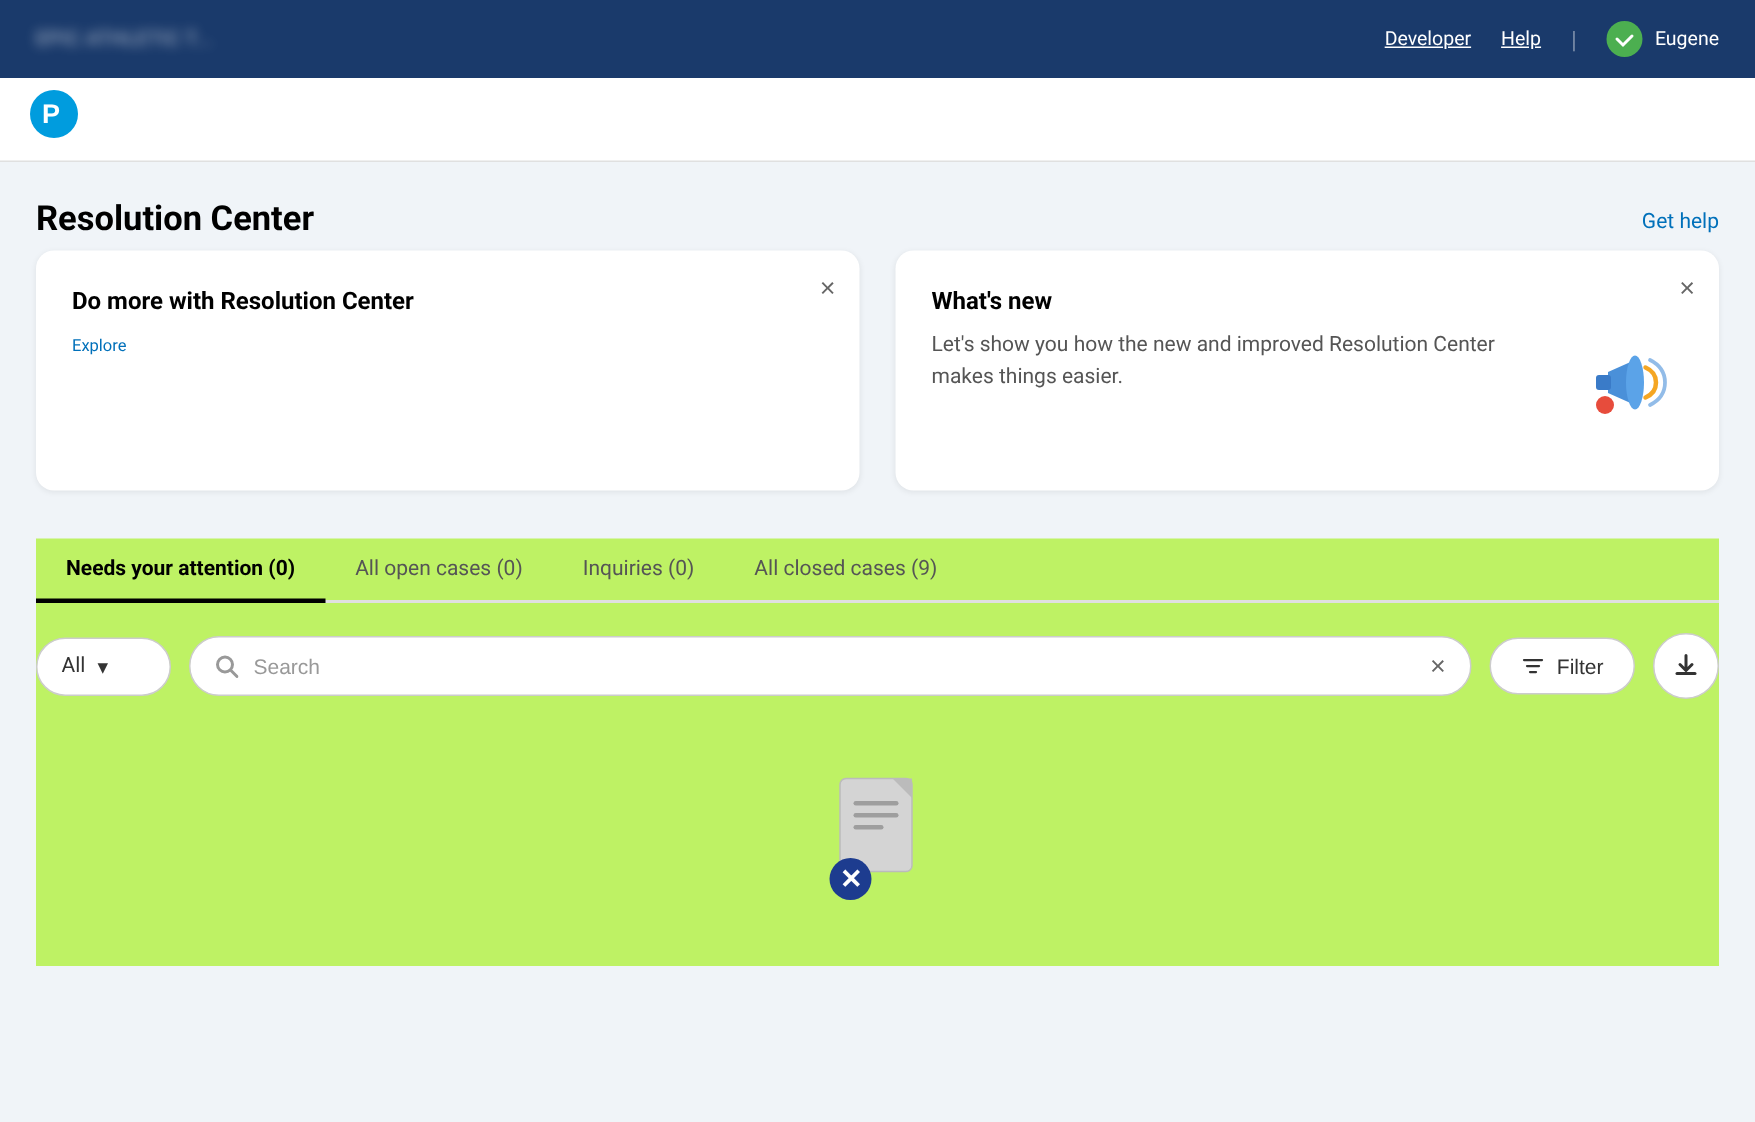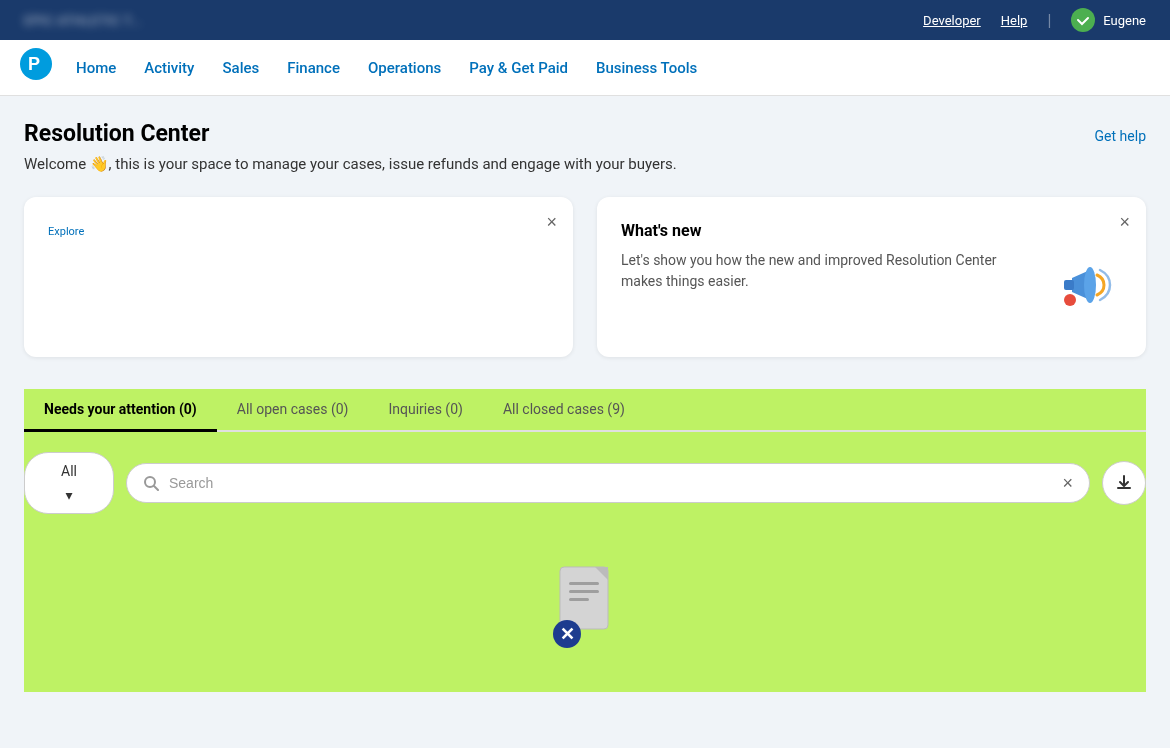--- a/index.html
+++ b/index.html
@@ -5,21 +5,21 @@
     * { box-sizing: border-box; margin: 0; padding: 0; }
     body { font-family: -apple-system, BlinkMacSystemFont, 'Segoe UI', Roboto, sans-serif; background: #f0f4f8; min-height: 748px; }
 
     
     .top-bar {
       background: #1a3a6b;
       display: flex;
       align-items: center;
       justify-content: space-between;
       padding: 0 24px;
-      height: 40px;
+      height: 52px;
     }
     .top-bar-left {
       color: rgba(255,255,255,0.7);
       font-size: 13px;
       letter-spacing: 0.5px;
       filter: blur(4px);
       user-select: none;
     }
     .top-bar-right {
       display: flex;
@@ -213,21 +213,20 @@
       align-items: center;
       gap: 8px;
       background: #fff;
       border: 1px solid #ccc;
       border-radius: 24px;
       padding: 10px 16px;
       cursor: pointer;
       font-size: 14px;
       color: #333;
       min-width: 90px;
-      flex-direction: column;
     }
     .search-bar {
       flex: 1;
       display: flex;
       align-items: center;
       background: #fff;
       border: 1px solid #ccc;
       border-radius: 24px;
       padding: 10px 16px;
       gap: 10px;
@@ -308,44 +307,35 @@
   </div>
 </div>
 
 <nav class="nav-bar">
   <div class="paypal-logo">
     <svg width="32" height="32" viewBox="0 0 32 32">
       <ellipse cx="16" cy="16" rx="16" ry="16" fill="#009cde"></ellipse>
       <text x="8" y="22" font-size="18" font-weight="bold" fill="white" font-family="sans-serif">P</text>
     </svg>
   </div>
-  <ul class="nav-links">
-    <li><a>Home</a></li>
-    <li><a>Activity</a></li>
-    <li><a>Sales</a></li>
-    <li><a>Finance</a></li>
-    <li><a>Operations</a></li>
-    <li><a>Pay &amp; Get Paid</a></li>
-    <li><a>Business Tools</a></li>
-  </ul>
 </nav>
 
 <div class="main-content">
 
   <div class="page-header">
     <h1 class="page-title">Resolution Center</h1>
     <a class="get-help-link">Get help</a>
   </div>
 
-  <p class="welcome-text">Welcome 👋, this is your space to manage your cases, issue refunds and engage with your buyers.</p>
 
   <div class="cards-container">
 
     <div class="card">
       <button class="card-close">×</button>
+      <div class="card-title">Do more with Resolution Center</div>
       <a class="card-link">Explore</a>
     </div>
 
     <div class="card">
       <button class="card-close">×</button>
       <div class="card-title">What's new</div>
       <div class="card-body">
         <p class="card-text">Let's show you how the new and improved Resolution Center makes things easier.</p>
 
         <div class="card-illustration">
@@ -384,20 +374,28 @@
 
       <div class="search-bar">
         <svg width="16" height="16" viewBox="0 0 16 16" fill="#999">
           <circle cx="7" cy="7" r="5" stroke="#999" stroke-width="2" fill="none"></circle>
           <line x1="11" y1="11" x2="15" y2="15" stroke="#999" stroke-width="2" stroke-linecap="round"></line>
         </svg>
         <input type="text" placeholder="Search" style="">
         <button class="search-clear">×</button>
       </div>
 
+      <button class="filter-button">
+        <svg width="16" height="16" viewBox="0 0 16 16" fill="none">
+          <line x1="2" y1="4" x2="14" y2="4" stroke="#333" stroke-width="1.5" stroke-linecap="round"></line>
+          <line x1="4" y1="8" x2="12" y2="8" stroke="#333" stroke-width="1.5" stroke-linecap="round"></line>
+          <line x1="6" y1="12" x2="10" y2="12" stroke="#333" stroke-width="1.5" stroke-linecap="round"></line>
+        </svg>
+        <span>Filter</span>
+      </button>
 
       <button class="download-button">
         <svg width="18" height="18" viewBox="0 0 18 18" fill="none">
           <path d="M9 2v9M5 8l4 4 4-4" stroke="#333" stroke-width="2" stroke-linecap="round" stroke-linejoin="round"></path>
           <path d="M3 14h12" stroke="#333" stroke-width="2" stroke-linecap="round"></path>
         </svg>
       </button>
     </div>
 
     <div class="empty-state">

